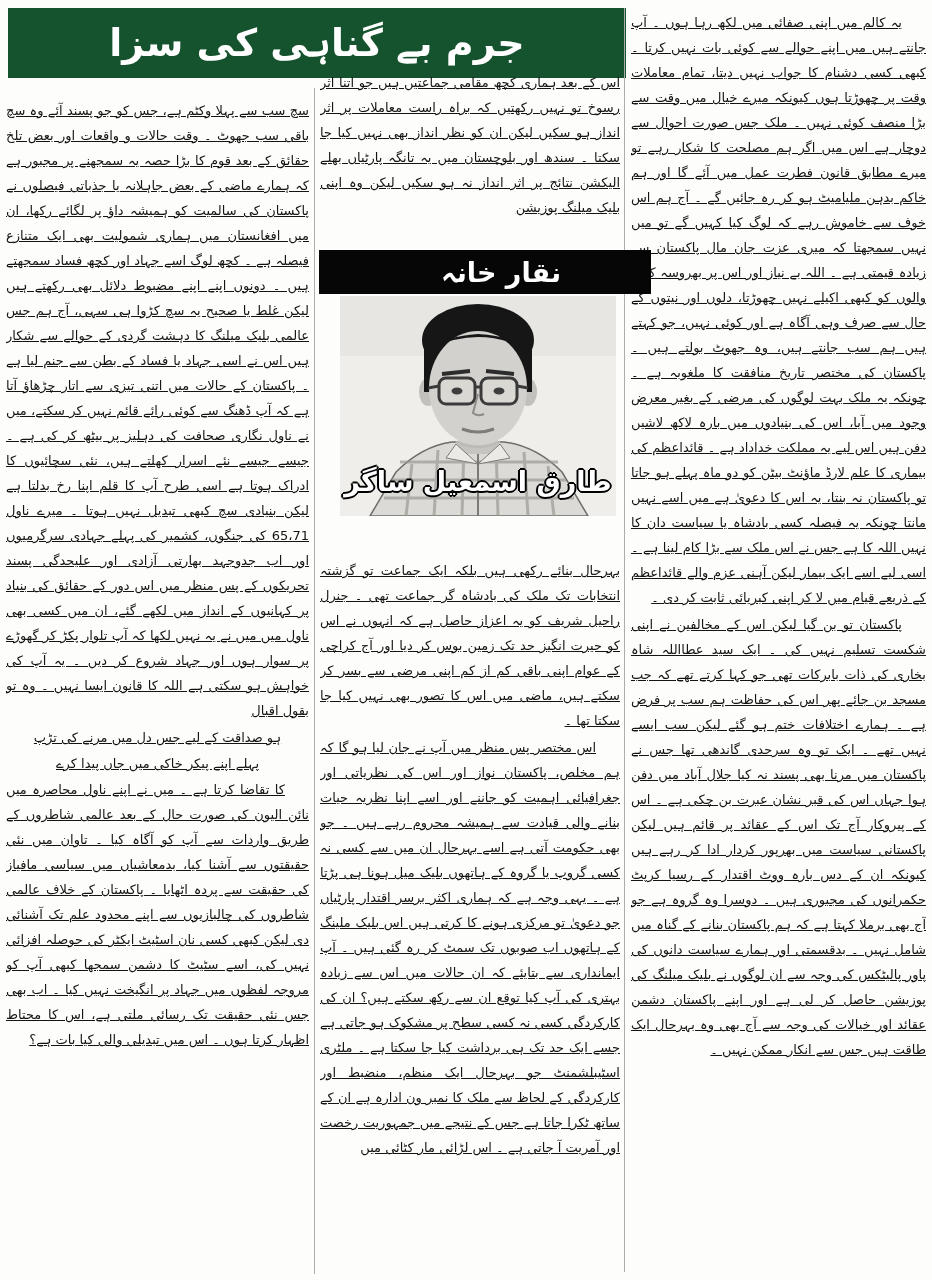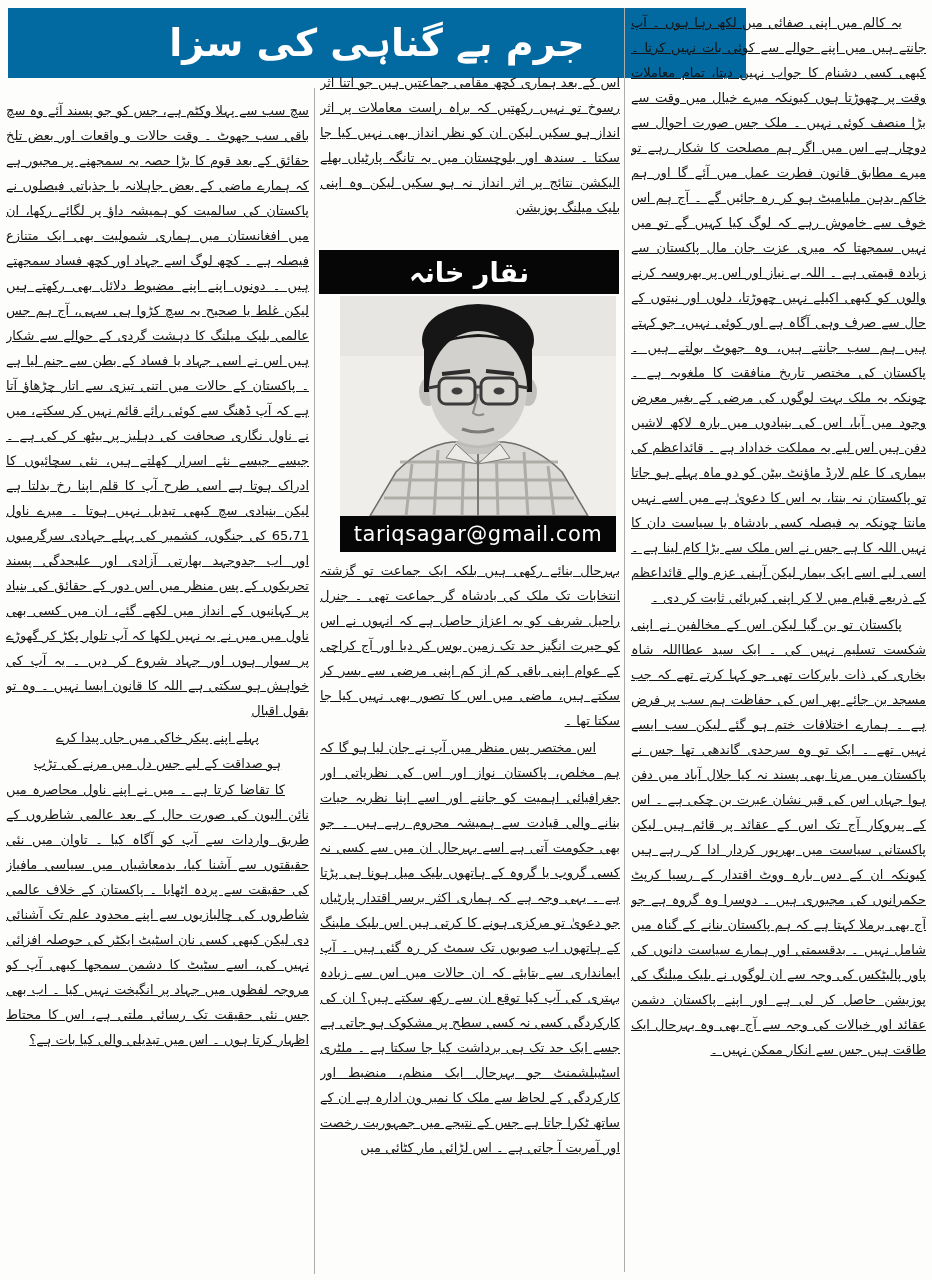--- a/index.html
+++ b/index.html
@@ -1,39 +1,39 @@
 <!DOCTYPE html>
 <html lang="ur"><head>
 <meta charset="utf-8">
 <style>
   html,body{margin:0;padding:0;background:#e9e9e6;}
   .page{position:relative;width:932px;height:1280px;background:#fdfdfb;margin:0 auto;overflow:hidden;
         font-family:"DejaVu Sans",sans-serif;}
   
-  .headline-banner{position:absolute;left:8px;top:8px;width:738px;height:70px;background:#0369a1;
+  .headline-banner{position:absolute;left:8px;top:8px;width:618px;height:70px;background:#14532d;
         display:flex;align-items:center;justify-content:center;}
   .headline-text{color:#ffffff;font-size:38px;font-weight:bold;direction:rtl;letter-spacing:1px;
         font-family:"DejaVu Sans",sans-serif;white-space:nowrap;}
   
   .sep{position:absolute;width:1px;background:#adadaa;}
   .sep-a{left:624px;top:8px;height:1264px;}
   .sep-b{left:314px;top:88px;height:1186px;}
   
   .ucol{position:absolute;overflow:hidden;direction:rtl;text-align:justify;color:#141414;
         font-size:13px;line-height:25px;font-family:"DejaVu Sans",sans-serif;}
   .ucol p{margin:0 0 2px 0;text-indent:24px;text-decoration:underline;}
   .ucol p.cont{text-indent:0;}
   .ucol p.verse{text-indent:0;text-align:center;margin:1px 0;}
   .col-right{left:631px;top:10px;width:295px;height:1264px;}
   .col-mid-top{left:320px;top:70px;width:300px;height:162px;}
   .col-mid-bottom{left:320px;top:558px;width:300px;height:718px;}
   .col-left{left:6px;top:98px;width:303px;height:1190px;}
   
   .naqqar-banner{position:absolute;left:319px;top:250px;width:300px;height:44px;background:#060606;
-        display:flex;align-items:center;justify-content:center;}
+        display:flex;align-items:center;justify-content:center;padding-left:32px;}
   .naqqar-text{color:#fff;font-size:27px;font-weight:bold;direction:rtl;white-space:nowrap;}
   
   .photo-wrap{position:absolute;left:340px;top:296px;width:276px;height:220px;background:#f0efec;}
   .author-name{position:absolute;left:340px;top:448px;width:276px;height:66px;display:flex;
         align-items:center;justify-content:center;direction:rtl;color:#ffffff;font-size:27px;font-weight:bold;
         text-shadow:-2px 0 0 #000,2px 0 0 #000,0 -2px 0 #000,0 2px 0 #000,-1px -1px 0 #000,
                     1px 1px 0 #000,-1px 1px 0 #000,1px -1px 0 #000;white-space:nowrap;}
   .email-bar{position:absolute;left:340px;top:516px;width:276px;height:36px;background:#060606;
         display:flex;align-items:center;justify-content:center;}
   .email-text{color:#ffffff;font-size:21px;font-family:"DejaVu Sans",sans-serif;letter-spacing:.5px;}
@@ -111,30 +111,28 @@
       </g>
       <ellipse cx="117" cy="95" rx="5.5" ry="3.5" fill="#3e3e3e"></ellipse>
       <ellipse cx="159" cy="95" rx="5.5" ry="3.5" fill="#3e3e3e"></ellipse>
 
       <path d="M138,98 L133,117 Q138,121 144,118" fill="none" stroke="#8e8c88" stroke-width="2"></path>
       <path d="M122,133 Q138,139 154,133" fill="none" stroke="#7e7c78" stroke-width="3"></path>
       <path d="M116,146 Q138,156 160,146" fill="none" stroke="#bcbab6" stroke-width="2"></path>
     </svg>
   </div>
 
+  <div class="author-name" lang="ur">طارق اسمعیل ساگر</div>
 
-  <div class="email-bar">
-    <span class="email-text">tariqsagar@gmail.com</span>
-  </div>
 
   <div class="ucol col-mid-bottom" lang="ur">
     <p class="cont">بہرحال بنائے رکھی ہیں بلکہ ایک جماعت تو گزشتہ انتخابات تک ملک کی بادشاہ گر جماعت تھی ۔ جنرل راحیل شریف کو یہ اعزاز حاصل ہے کہ انہوں نے اس کو حیرت انگیز حد تک زمین بوس کر دیا اور آج کراچی کے عوام اپنی باقی کم از کم اپنی مرضی سے بسر کر سکتے ہیں، ماضی میں اس کا تصور بھی نہیں کیا جا سکتا تھا ۔</p>
     <p>اس مختصر پس منظر میں آپ نے جان لیا ہو گا کہ ہم مخلص، پاکستان نواز اور اس کی نظریاتی اور جغرافیائی اہمیت کو جاننے اور اسے اپنا نظریہ حیات بنانے والی قیادت سے ہمیشہ محروم رہے ہیں ۔ جو بھی حکومت آتی ہے اسے بہرحال ان میں سے کسی نہ کسی گروپ یا گروہ کے ہاتھوں بلیک میل ہونا ہی پڑتا ہے ۔ یہی وجہ ہے کہ ہماری اکثر برسر اقتدار پارٹیاں جو دعویٰ تو مرکزی ہونے کا کرتی ہیں اس بلیک ملینگ کے ہاتھوں اب صوبوں تک سمٹ کر رہ گئی ہیں ۔ آپ ایمانداری سے بتایئے کہ ان حالات میں اس سے زیادہ بہتری کی آپ کیا توقع ان سے رکھ سکتے ہیں؟ ان کی کارکردگی کسی نہ کسی سطح پر مشکوک ہو جاتی ہے جسے ایک حد تک ہی برداشت کیا جا سکتا ہے ۔ ملٹری اسٹیبلشمنٹ جو بہرحال ایک منظم، منضبط اور کارکردگی کے لحاظ سے ملک کا نمبر ون ادارہ ہے ان کے ساتھ ٹکرا جاتا ہے جس کے نتیجے میں جمہوریت رخصت اور آمریت آ جاتی ہے ۔ اس لڑائی مار کٹائی میں</p>
   </div>
 
   <div class="ucol col-left" lang="ur">
     <p class="cont">سچ سب سے پہلا وکٹم ہے، جس کو جو پسند آئے وہ سچ باقی سب جھوٹ ۔ وقت حالات و واقعات اور بعض تلخ حقائق کے بعد قوم کا بڑا حصہ یہ سمجھنے پر مجبور ہے کہ ہمارے ماضی کے بعض جاہلانہ یا جذباتی فیصلوں نے پاکستان کی سالمیت کو ہمیشہ داؤ پر لگائے رکھا، ان میں افغانستان میں ہماری شمولیت بھی ایک متنازع فیصلہ ہے ۔ کچھ لوگ اسے جہاد اور کچھ فساد سمجھتے ہیں ۔ دونوں اپنے اپنے مضبوط دلائل بھی رکھتے ہیں لیکن غلط یا صحیح یہ سچ کڑوا ہی سہی، آج ہم جس عالمی بلیک میلنگ کا دہشت گردی کے حوالے سے شکار ہیں اس نے اسی جہاد یا فساد کے بطن سے جنم لیا ہے ۔ پاکستان کے حالات میں اتنی تیزی سے اتار چڑھاؤ آتا ہے کہ آپ ڈھنگ سے کوئی رائے قائم نہیں کر سکتے، میں نے ناول نگاری صحافت کی دہلیز پر بیٹھ کر کی ہے ۔ جیسے جیسے نئے اسرار کھلتے ہیں، نئی سچائیوں کا ادراک ہوتا ہے اسی طرح آپ کا قلم اپنا رخ بدلتا ہے لیکن بنیادی سچ کبھی تبدیل نہیں ہوتا ۔ میرے ناول 65،71 کی جنگوں، کشمیر کی پہلے جہادی سرگرمیوں اور اب جدوجہد بھارتی آزادی اور علیحدگی پسند تحریکوں کے پس منظر میں اس دور کے حقائق کی بنیاد پر کہانیوں کے انداز میں لکھے گئے، ان میں کسی بھی ناول میں میں نے یہ نہیں لکھا کہ آپ تلوار پکڑ کر گھوڑے پر سوار ہوں اور جہاد شروع کر دیں ۔ یہ آپ کی خواہش ہو سکتی ہے اللہ کا قانون ایسا نہیں ۔ وہ تو بقول اقبال</p>
+    <p class="verse">ہو صداقت کے لیے جس دل میں مرنے کی تڑپ</p>
     <p class="verse">پہلے اپنے پیکر خاکی میں جاں پیدا کرے</p>
-    <p class="verse">ہو صداقت کے لیے جس دل میں مرنے کی تڑپ</p>
     <p>کا تقاضا کرتا ہے ۔ میں نے اپنے ناول محاصرہ میں نائن الیون کی صورت حال کے بعد عالمی شاطروں کے طریق واردات سے آپ کو آگاہ کیا ۔ تاوان میں نئی حقیقتوں سے آشنا کیا، بدمعاشیاں میں سیاسی مافیاز کی حقیقت سے پردہ اٹھایا ۔ پاکستان کے خلاف عالمی شاطروں کی چالبازیوں سے اپنے محدود علم تک آشنائی دی لیکن کبھی کسی نان اسٹیٹ ایکٹر کی حوصلہ افزائی نہیں کی، اسے سٹیٹ کا دشمن سمجھا کبھی آپ کو مروجہ لفظوں میں جہاد پر انگیخت نہیں کیا ۔ اب بھی جس نئی حقیقت تک رسائی ملتی ہے، اس کا محتاط اظہار کرتا ہوں ۔ اس میں تبدیلی والی کیا بات ہے؟</p>
   </div>
 
 </div>
 
 </body></html>

